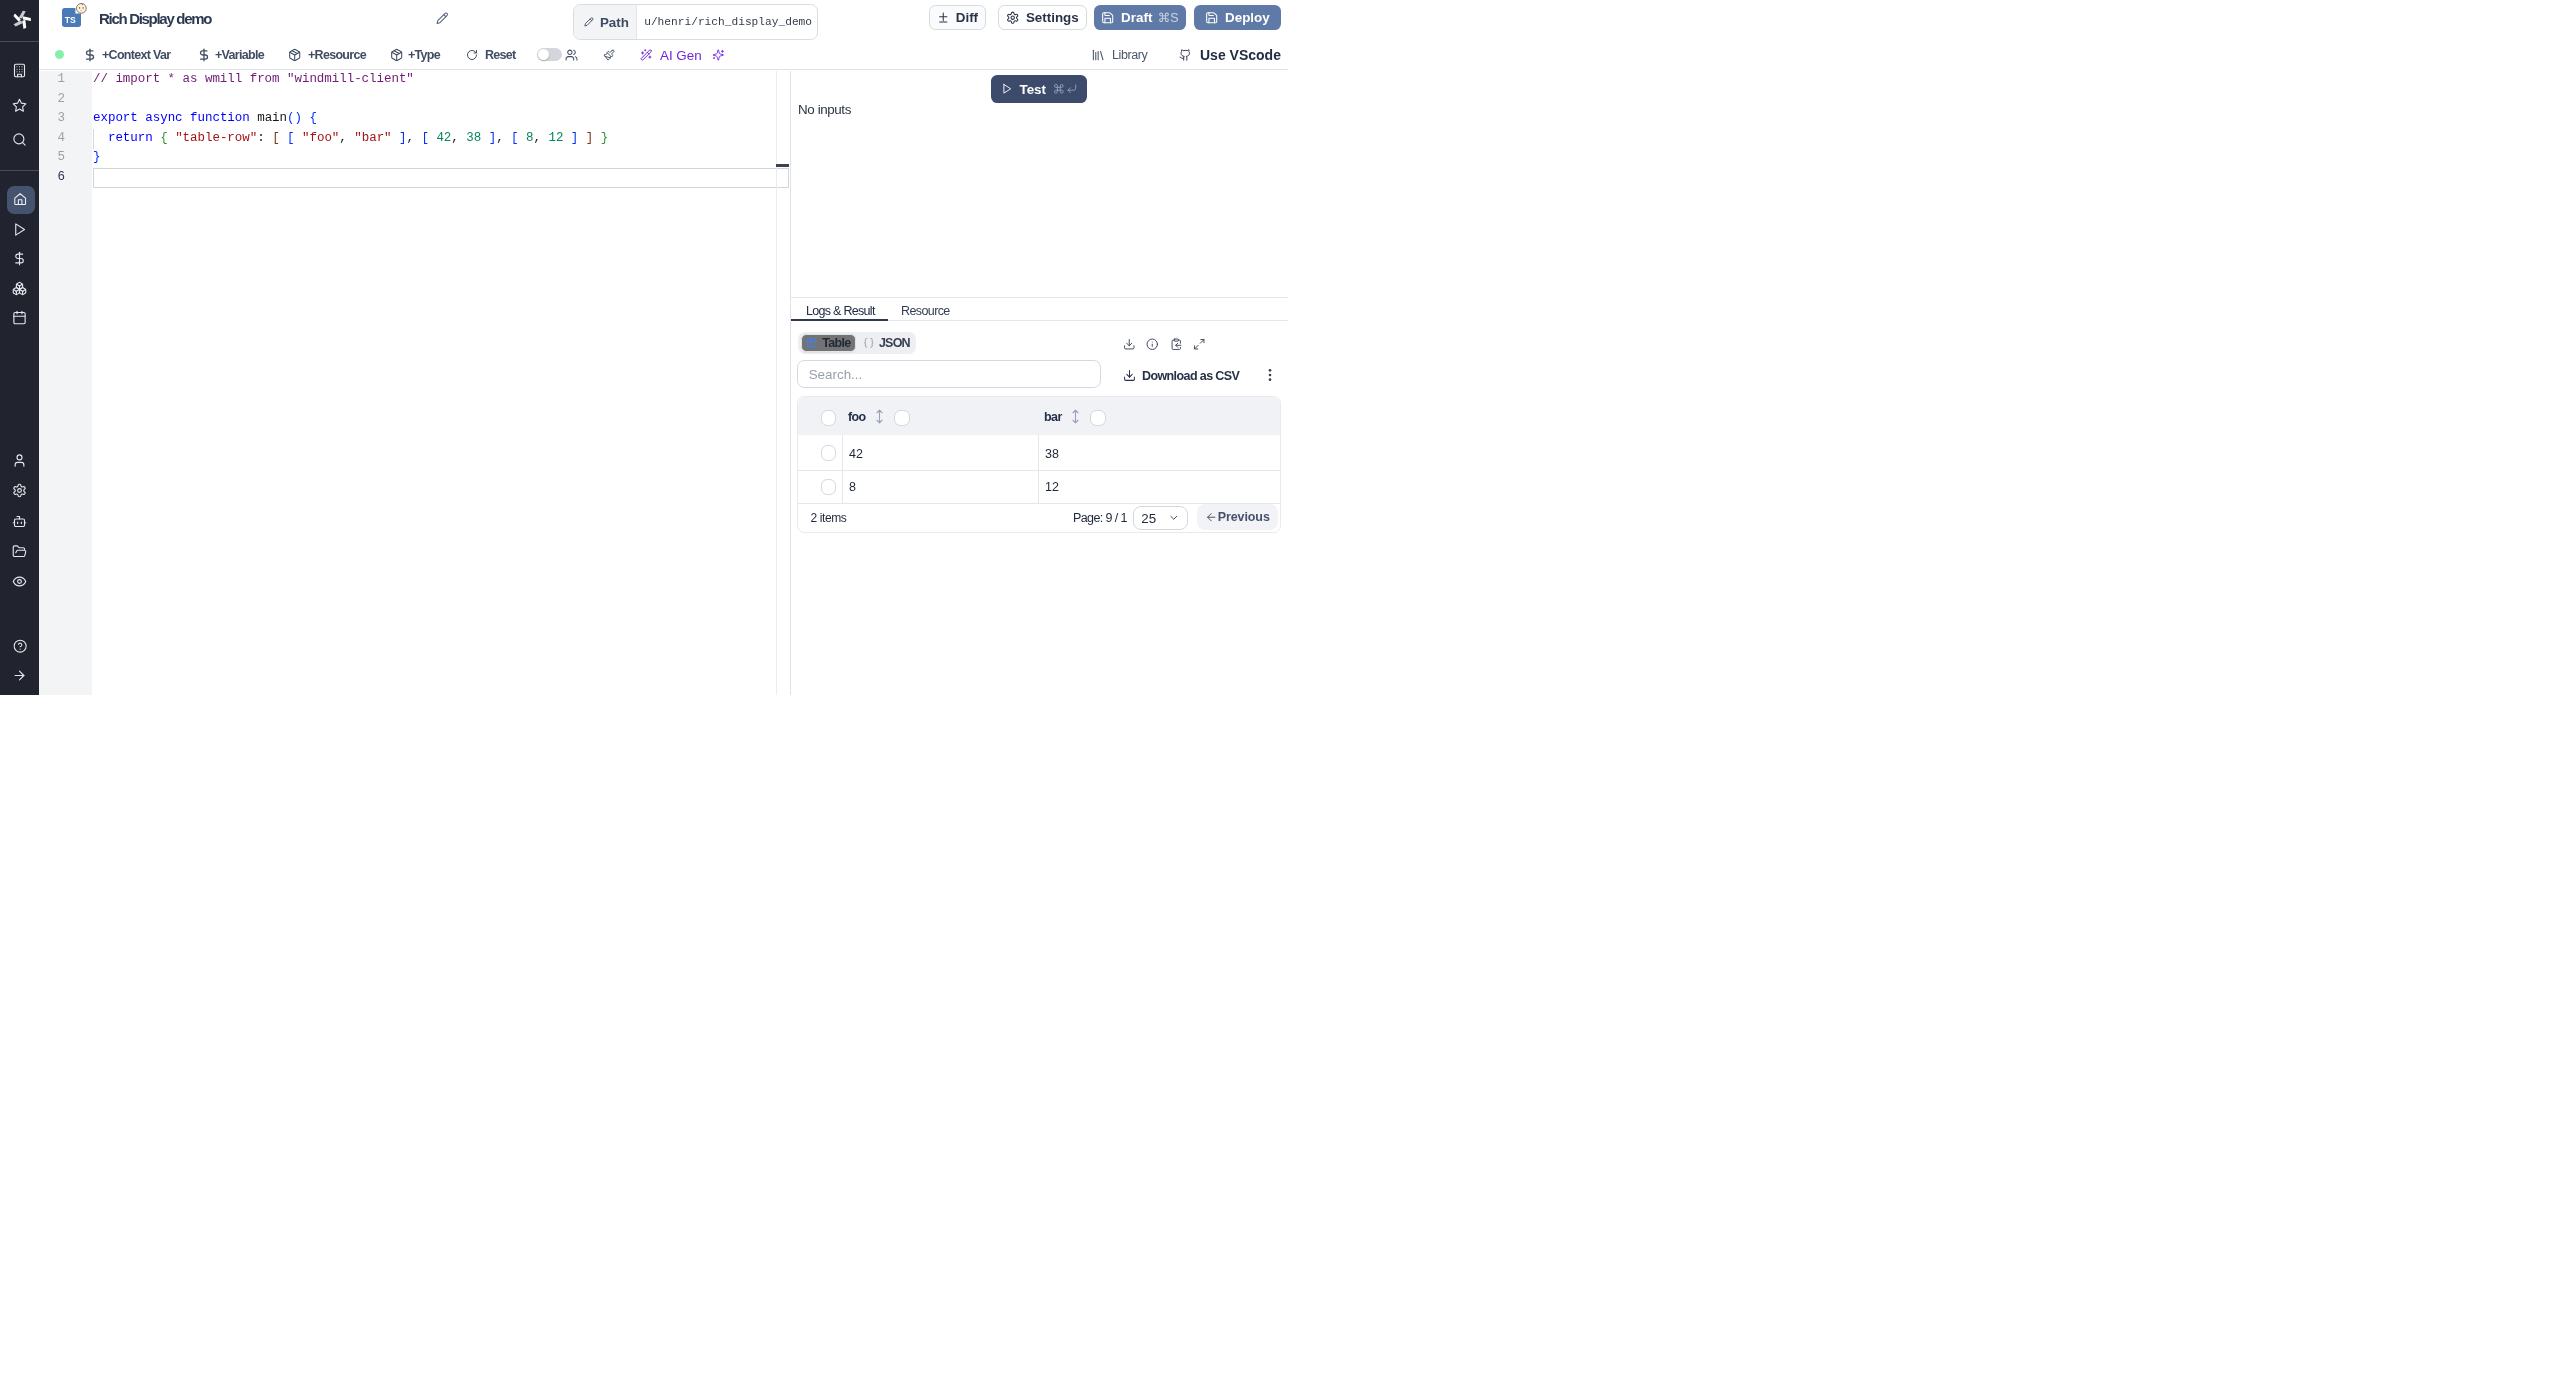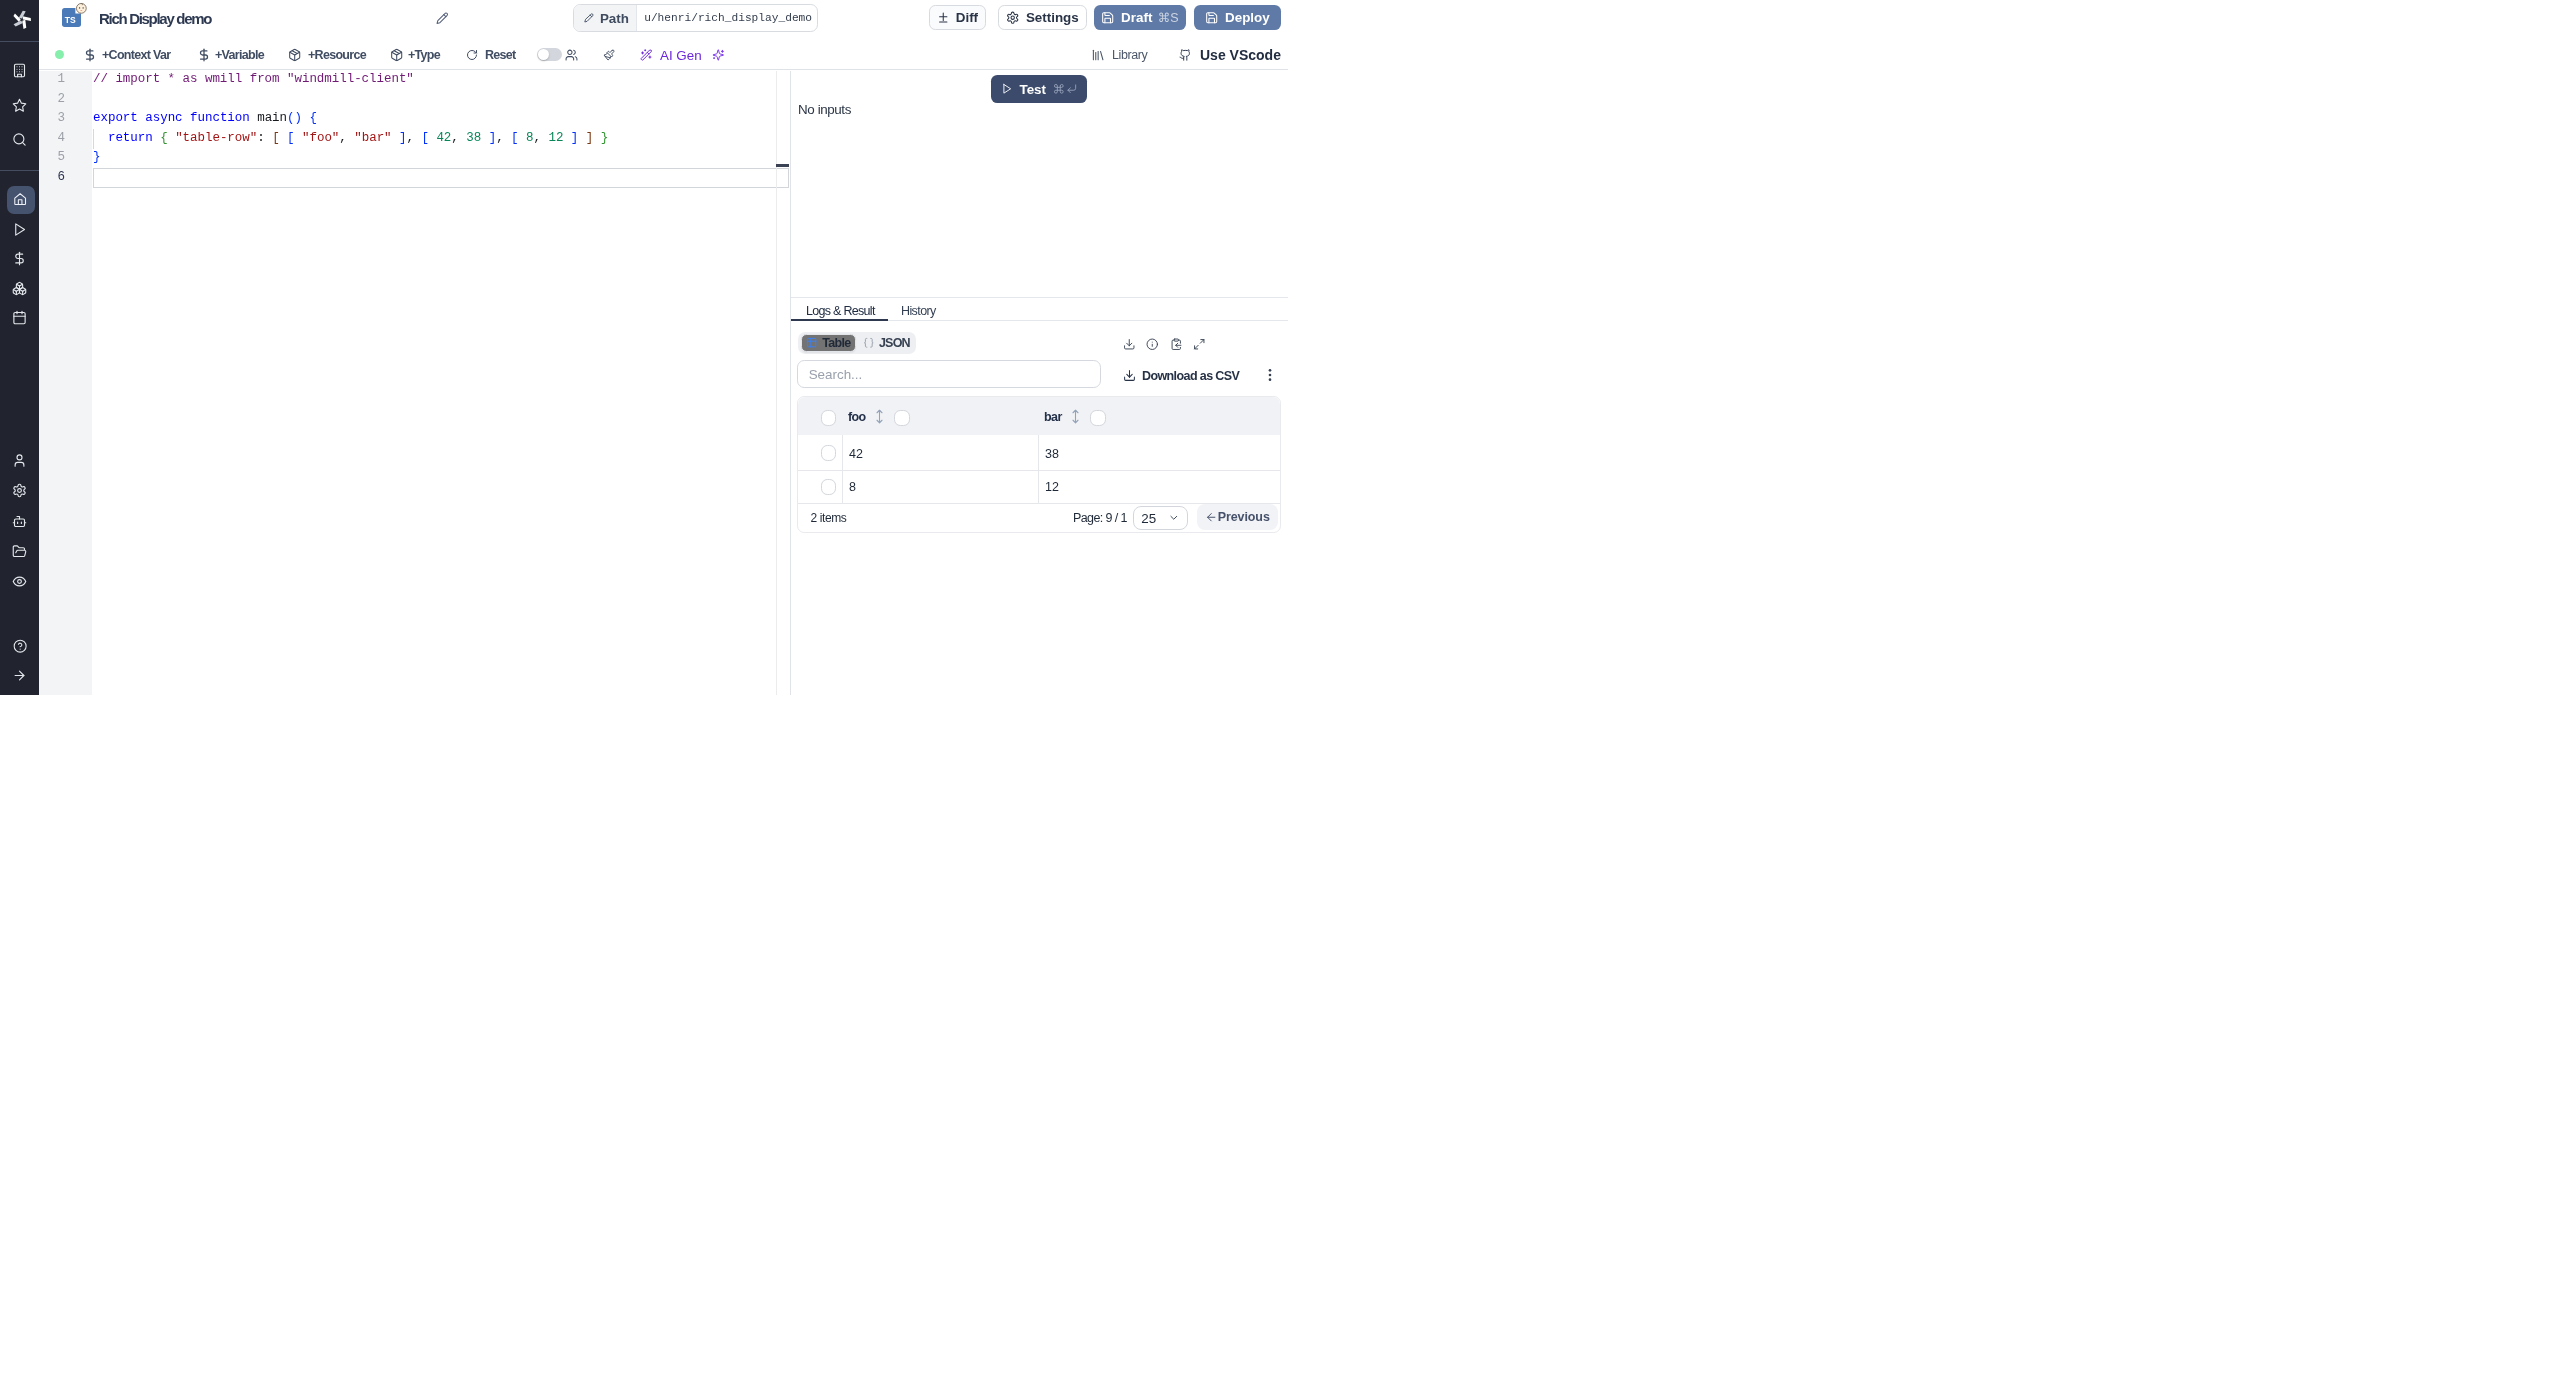--- a/index.html
+++ b/index.html
@@ -147,21 +147,21 @@
       <path d="M9.5 16 q2.5 2.4 5 0 z" fill="#e05a4e"></path>
     </svg>
   </div>
 <div class="a" style="left:99px;top:9.8px;font-size:15px;font-weight:700;color:#2e3a52;letter-spacing:-1.3px">Rich Display demo</div>
 <div class="a" style="left:436px;top:11.6px">
     <svg style="" width="12.5" height="12.5" viewBox="0 0 24 24" fill="none" stroke="#55607a" stroke-width="2" stroke-linecap="round" stroke-linejoin="round">
       <path d="M17 3a2.85 2.83 0 1 1 4 4L7.5 20.5 2 22l1.5-5.5Z"></path>
       <path d="m15 5 4 4"></path>
     </svg>
   </div>
-<div class="a row" style="left:573px;top:4px;width:245px;height:28px;border:0.9px solid #d8dce1;border-radius:7.2px;overflow:hidden;background:#fff">
+<div class="a row" style="left:573px;top:4px;width:245px;height:36px;border:0.9px solid #d8dce1;border-radius:7.2px;overflow:hidden;background:#fff">
 <div class="row" style="width:63px;height:100%;background:#f3f4f6;border-right:0.9px solid #e3e6ea;padding-left:9.8px;gap:6.3px">
       <svg style="" width="9.8" height="9.8" viewBox="0 0 24 24" fill="none" stroke="#3f4c60" stroke-width="2.2" stroke-linecap="round" stroke-linejoin="round">
         <path d="M17 3a2.85 2.83 0 1 1 4 4L7.5 20.5 2 22l1.5-5.5Z"></path>
         <path d="m15 5 4 4"></path>
       </svg>
       <span style="font-size:13.4px;font-weight:700;color:#3f4c60">Path</span>
     </div>
 <div class="mono" style="font-size:11.2px;color:#333d4d;padding-left:7.2px;letter-spacing:0px">u/henri/rich_display_demo</div>
 </div>
 <div class="a row" style="left:929px;top:4.5px;width:57px;height:25.5px;background:#fafbfc;border:0.9px solid #d7dbe0;border-radius:6.3px;justify-content:center;gap:6.3px">
@@ -338,21 +338,21 @@
       </svg>
       <svg style="" width="11.6" height="11.6" viewBox="0 0 24 24" fill="none" stroke="#96a1ba" stroke-width="1.9" stroke-linecap="round" stroke-linejoin="round">
         <polyline points="9 10 4 15 9 20"></polyline>
         <path d="M20 4v7a4 4 0 0 1-4 4H4"></path>
       </svg>
     </span>
   </div>
 <div class="a" style="left:798px;top:102px;font-size:13.4px;letter-spacing:-0.4px;color:#2b3545">No inputs</div>
 <div class="a" style="left:791px;top:297px;width:497px;height:0.9px;background:#e4e7eb"></div>
 <div class="a" style="left:806px;top:304px;font-size:12.5px;letter-spacing:-0.7px;color:#202c41">Logs &amp; Result</div>
-<div class="a" style="left:901px;top:304px;font-size:12.5px;letter-spacing:-0.6px;color:#333f52">History</div>
+<div class="a" style="left:901px;top:304px;font-size:12.5px;letter-spacing:-0.6px;color:#333f52">Resource</div>
 <div class="a" style="left:791px;top:320px;width:497px;height:0.9px;background:#e4e7eb"></div>
 <div class="a" style="left:791px;top:319px;width:97px;height:2.2px;background:#2e3950"></div>
 <div class="a row" style="left:798px;top:332px;width:118px;height:22px;background:#edeff2;border-radius:7.2px;padding:0 2.7px;gap:3.6px">
 <div class="row" style="width:55px;height:18.5px;background:#737373;border:0.9px solid #e2e5e9;border-radius:5.4px;justify-content:center;gap:5.4px;box-shadow:0 0.9px 1.3px rgba(0,0,0,.06)">
       <svg style="" width="11.2" height="11.2" viewBox="0 0 24 24" fill="none" stroke="#3b82f6" stroke-width="2" stroke-linecap="round" stroke-linejoin="round">
         <path d="M9 3H5a2 2 0 0 0-2 2v4m6-6h10a2 2 0 0 1 2 2v4M9 3v18m0 0h10a2 2 0 0 0 2-2V9M9 21H5a2 2 0 0 1-2-2V9m0 0h18"></path>
       </svg>
       <span style="font-size:12.5px;font-weight:700;letter-spacing:-0.7px;color:#1f2937">Table</span>
     </div>
     <div class="row" style="justify-content:center;gap:4.5px;padding-left:3.6px">

